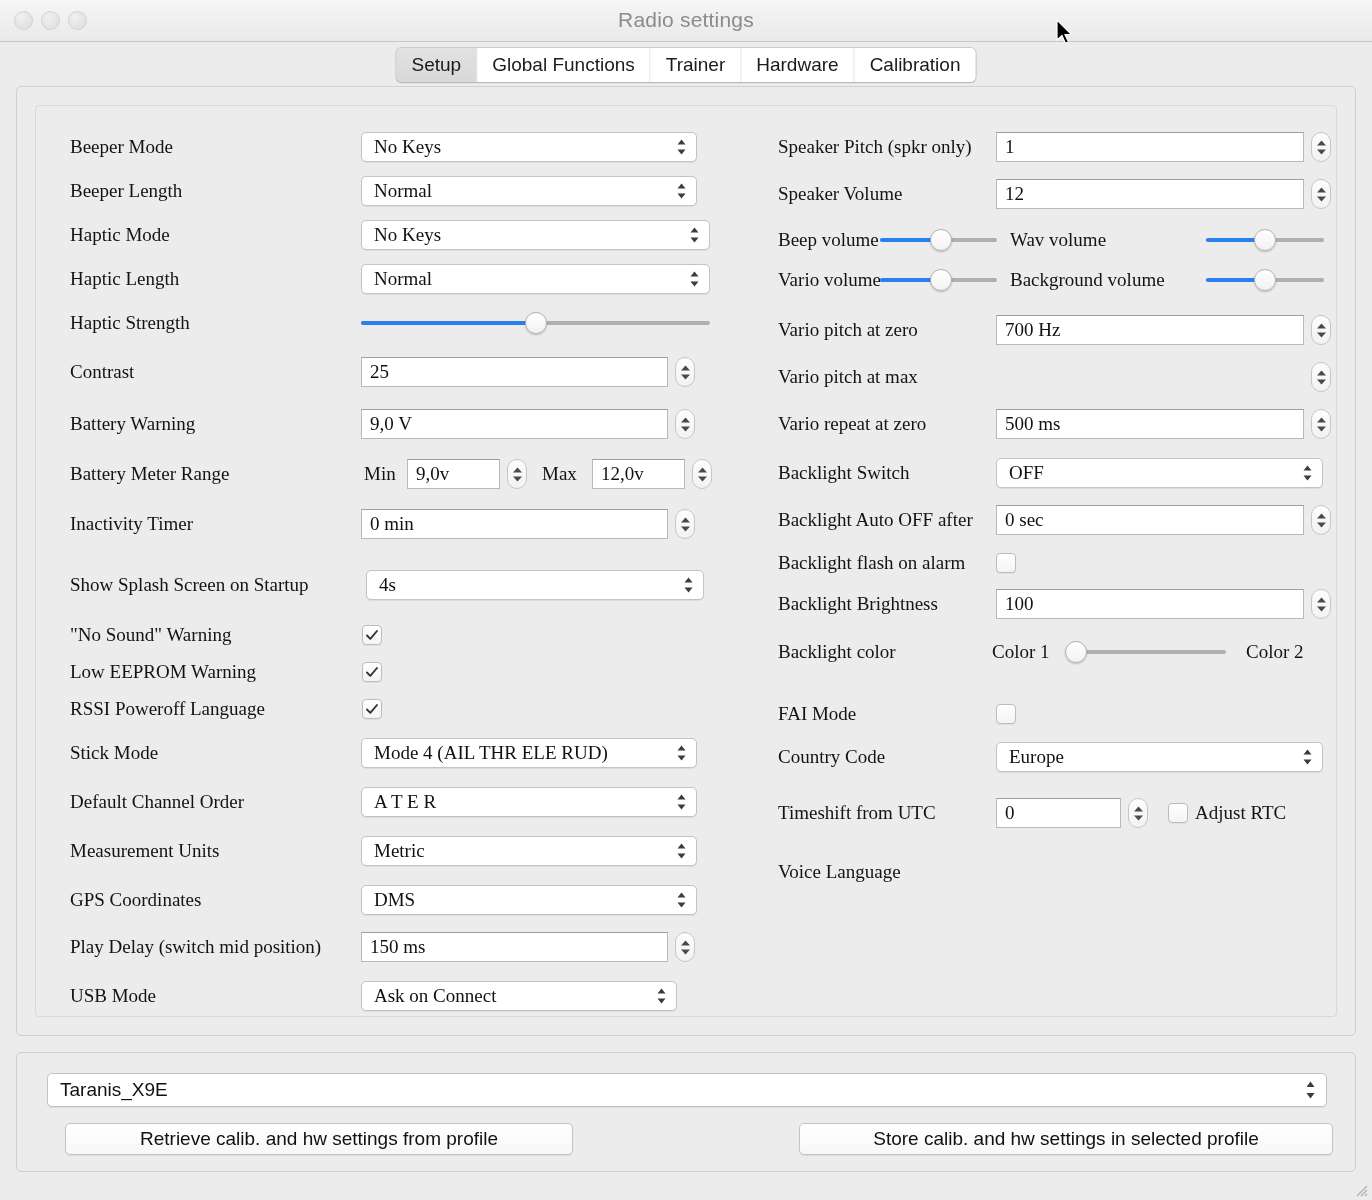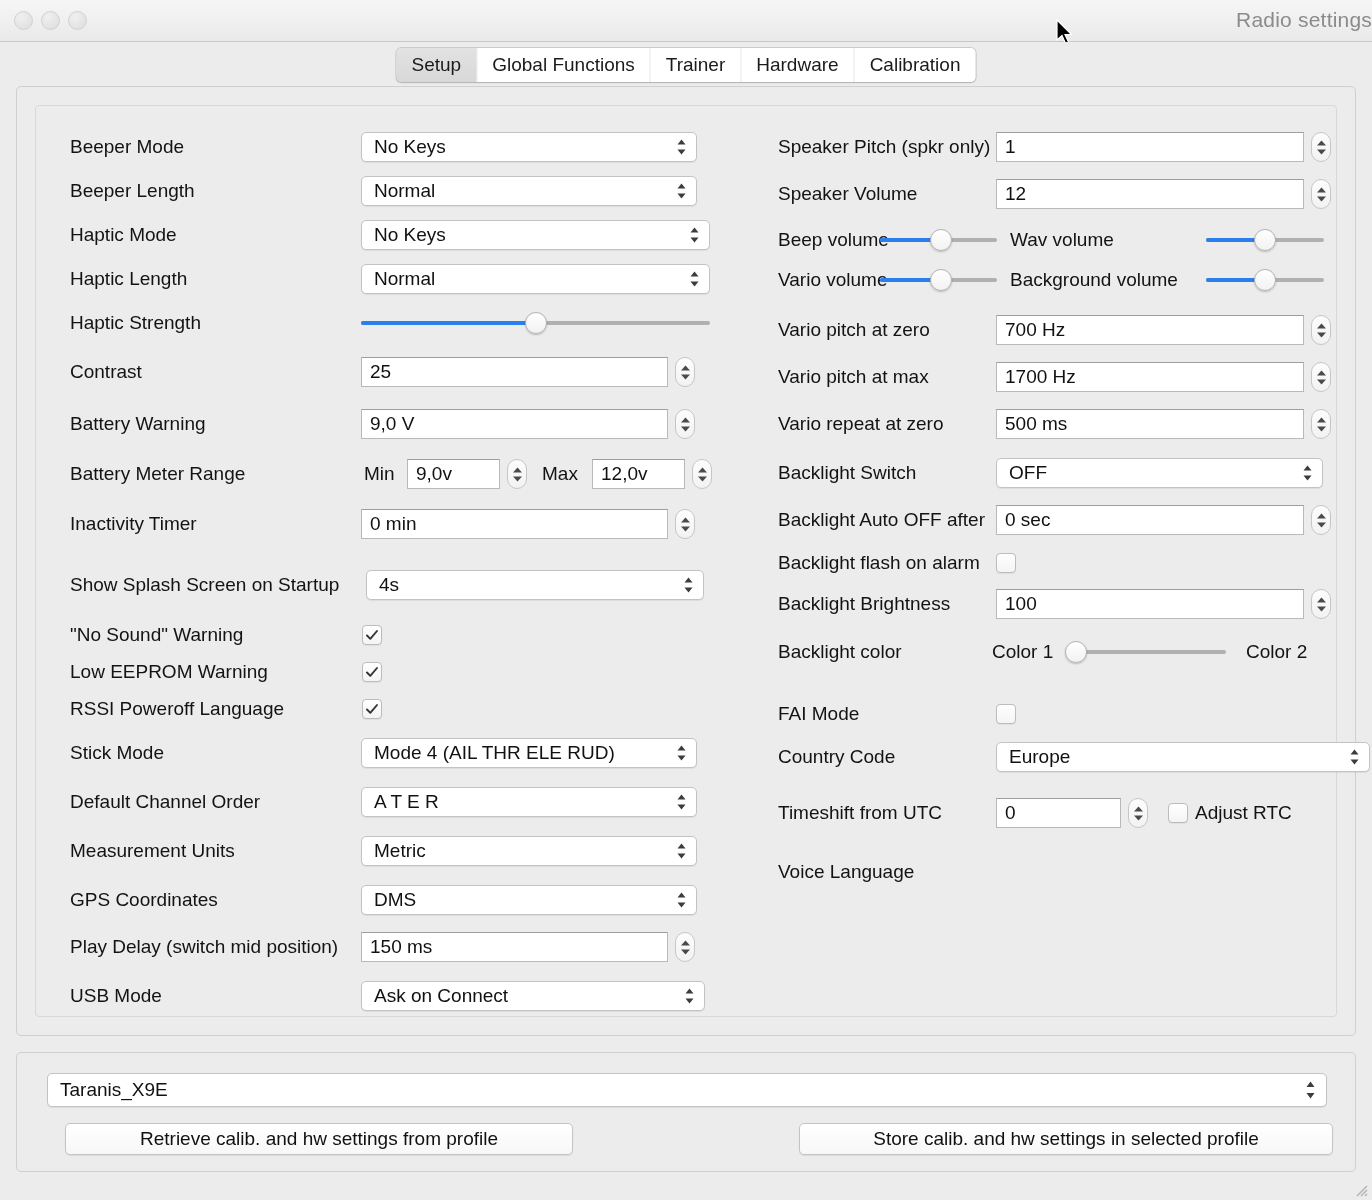--- a/index.html
+++ b/index.html
@@ -18,21 +18,21 @@
   .titlebar {
     height:42px; position:relative;
     background:linear-gradient(#f6f6f6,#e9e9e9);
     border-bottom:1px solid #c8c8c8;
   }
   .traffic { position:absolute; left:14px; top:11px; display:flex; gap:8px; }
   .light { width:19px; height:19px; border-radius:50%;
            background:radial-gradient(circle at 35% 30%, #f0f0f0, #dcdcdc);
            border:1px solid #d2d2d2; }
   .title {
-    position:absolute; left:0; right:0; top:8px; text-align:right;
+    position:absolute; left:0; right:0; top:8px; text-align:center;
     font-size:21px; color:#8b8b8b; letter-spacing:.2px;
   }
 
   .cursor { position:absolute; left:1055px; top:18px; width:20px; height:30px; pointer-events:none; }
 
   
   .tabstrip { height:40px; position:relative; background:#ececec;text-align:center; }
   .tabs {
     position:absolute; left:50%; transform:translateX(-50%); top:6px;
     display:flex; background:#fff; border-radius:5px;
@@ -54,21 +54,21 @@
   .groupbox {
     position:absolute; left:18px; top:18px; width:1302px; height:912px;
     background:#ececec; border:1px solid #d8d8d8; border-radius:4px;
   }
 
   .col { position:absolute; top:0; }
   .colL { left:0;   width:690px; }
   .colR { left:706px; width:596px; }
 
   
-  .row { position:absolute; left:0; right:0; height:30px; display:flex; align-items:center; }
+  .row { position:absolute; left:0; right:0; height:30px; display:flex; align-items:center;font-family:Liberation Serif, serif; }
   .lbl { font-size:19px; color:#131313; white-space:nowrap; }
   .lblL { position:absolute; left:34px; }
   .lblR { position:absolute; left:36px; }
 
   
   .popup {
     position:absolute; height:30px; background:#fff;
     border:1px solid #c3c3c3; border-radius:5px;
     box-shadow:0 1px 1px rgba(0,0,0,.07);
     display:flex; align-items:center; padding:0 28px 0 12px;
@@ -381,21 +381,21 @@
                 <path d="M5.5 0.5 L10 5.5 L1 5.5 Z" fill="#4a4a4a"></path>
               </svg>
           <svg width="11" height="6" viewBox="0 0 11 6">
                 <path d="M5.5 5.5 L10 0.5 L1 0.5 Z" fill="#4a4a4a"></path>
               </svg>
         </div>
       </div>
 
       <div class="row" style="top:875px">
         <span class="lbl lblL">USB Mode</span>
-        <div class="popup" style="left:325px; width:344px">
+        <div class="popup" style="left:325px; width:316px">
           <span>Ask on Connect</span>
           <svg class="chev" width="11" height="17" viewBox="0 0 11 17">
                 <path d="M5.5 1 L9.5 6 L1.5 6 Z M5.5 16 L9.5 11 L1.5 11 Z" fill="#3c3c3c"></path>
               </svg>
         </div>
       </div>
     </div>
 
     <div class="col colR">
 
@@ -469,23 +469,20 @@
                 <path d="M5.5 0.5 L10 5.5 L1 5.5 Z" fill="#4a4a4a"></path>
               </svg>
           <svg width="11" height="6" viewBox="0 0 11 6">
                 <path d="M5.5 5.5 L10 0.5 L1 0.5 Z" fill="#4a4a4a"></path>
               </svg>
         </div>
       </div>
 
       <div class="row" style="top:256px">
         <span class="lbl lblR">Vario pitch at max</span>
-        <div class="field" style="left:254px; width:308px">
-          <span>1700 Hz</span>
-        </div>
         <div class="stepper" style="left:569px">
           <svg width="11" height="6" viewBox="0 0 11 6">
                 <path d="M5.5 0.5 L10 5.5 L1 5.5 Z" fill="#4a4a4a"></path>
               </svg>
           <svg width="11" height="6" viewBox="0 0 11 6">
                 <path d="M5.5 5.5 L10 0.5 L1 0.5 Z" fill="#4a4a4a"></path>
               </svg>
         </div>
       </div>
 
@@ -560,21 +557,21 @@
         <span class="sublbl" style="left:504px">Color 2</span>
       </div>
 
       <div class="row" style="top:593px">
         <span class="lbl lblR">FAI Mode</span>
         <div class="cbox" style="left:254px"></div>
       </div>
 
       <div class="row" style="top:636px">
         <span class="lbl lblR">Country Code</span>
-        <div class="popup" style="left:254px; width:374px">
+        <div class="popup" style="left:254px; width:327px">
           <span>Europe</span>
           <svg class="chev" width="11" height="17" viewBox="0 0 11 17">
                 <path d="M5.5 1 L9.5 6 L1.5 6 Z M5.5 16 L9.5 11 L1.5 11 Z" fill="#3c3c3c"></path>
               </svg>
         </div>
       </div>
 
       <div class="row" style="top:692px">
         <span class="lbl lblR">Timeshift from UTC</span>
         <div class="field" style="left:254px; width:125px">

